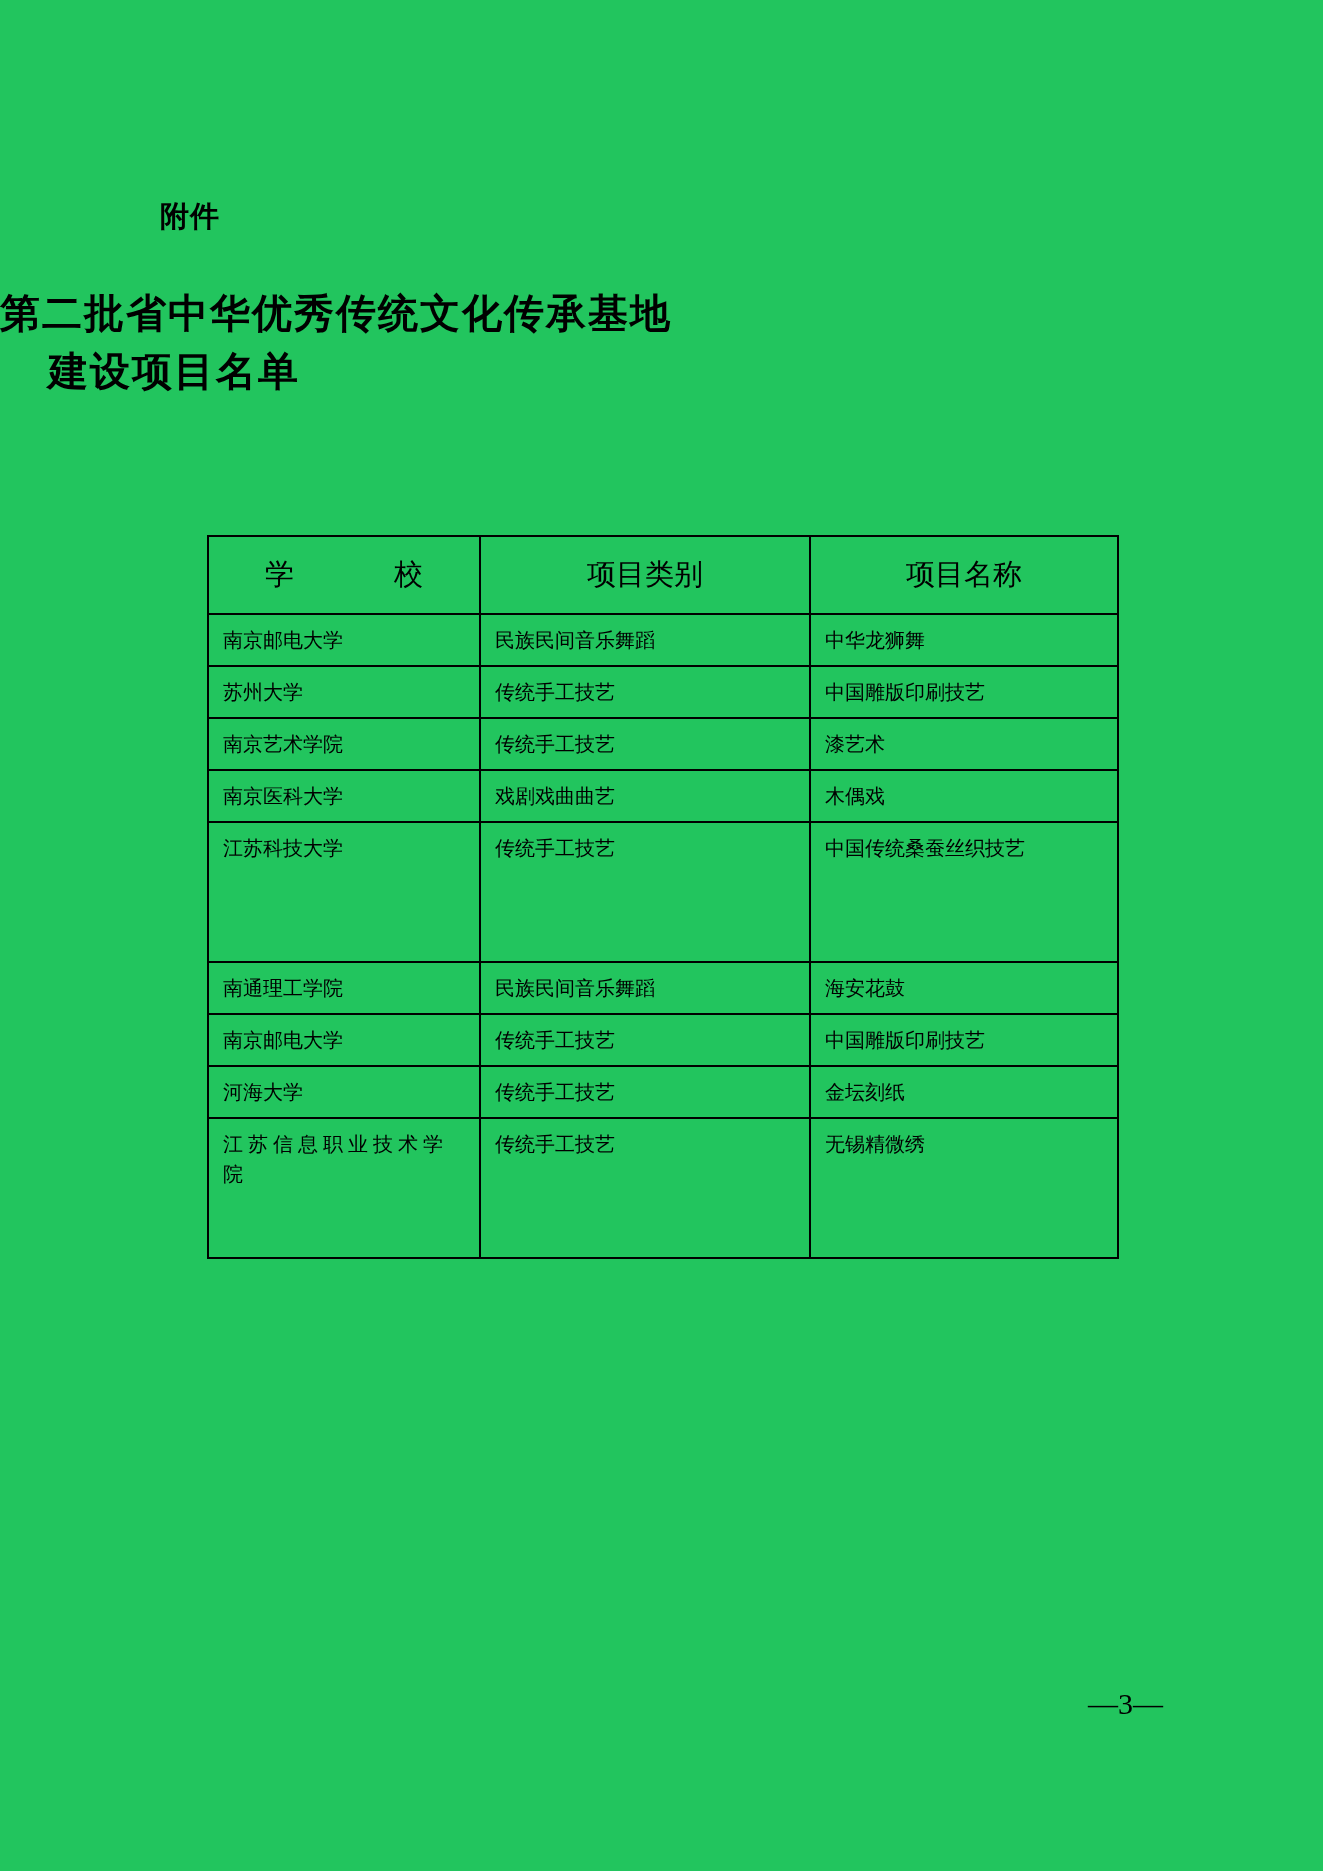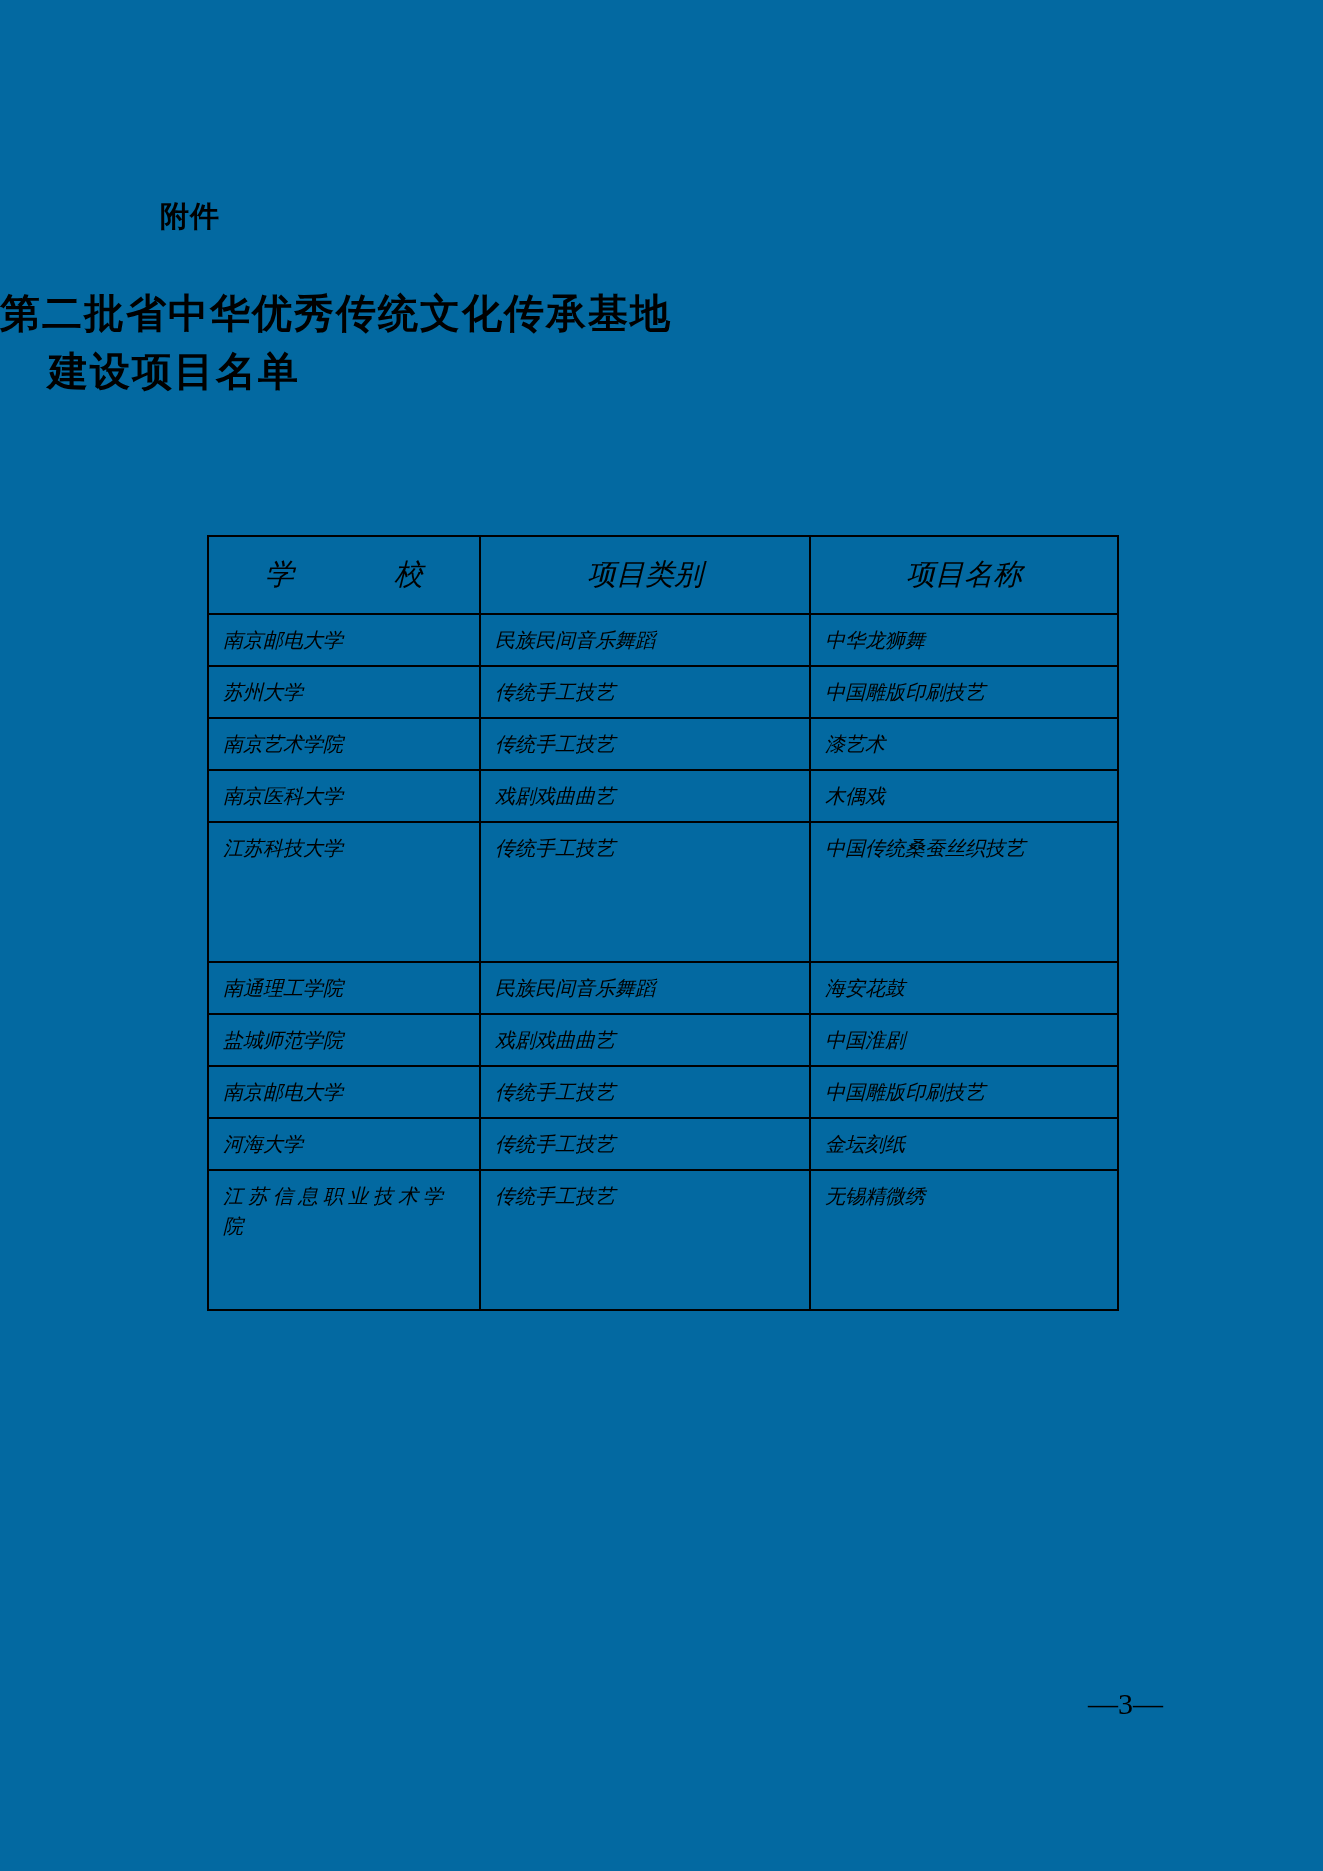--- a/index.html
+++ b/index.html
@@ -4,21 +4,21 @@
 <style>
   html, body {
     margin: 0;
     padding: 0;
     background: #ffffff;
   }
   .page {
     position: relative;
     width: 1323px;
     height: 1871px;
-    background: #0369a1;
+    background: #22c55e;
     font-family: "Liberation Serif", "DejaVu Serif", serif;
     color: #000000;
     box-sizing: border-box;
     overflow: hidden;
   }
   .attachment-label {
     position: absolute;
     left: 160px;
     top: 197px;
     font-size: 29px;
@@ -41,21 +41,20 @@
     display: block;
     margin-left: 48px;
   }
   table.listing {
     position: absolute;
     left: 207px;
     top: 535px;
     width: 910px;
     border-collapse: collapse;
     table-layout: fixed;
-    font-style: italic;
   }
   table.listing td, table.listing th {
     border: 2px solid #000000;
     padding: 10px 14px;
     font-size: 20px;
     line-height: 1.5;
     vertical-align: top;
     font-weight: normal;
     font-family: "Liberation Serif", "DejaVu Serif", serif;
   }
@@ -139,25 +138,20 @@
         <td class="school">江苏科技大学</td>
         <td>传统手工技艺</td>
         <td>中国传统桑蚕丝织技艺</td>
       </tr>
       <tr>
         <td class="school">南通理工学院</td>
         <td>民族民间音乐舞蹈</td>
         <td>海安花鼓</td>
       </tr>
       <tr>
-        <td class="school">盐城师范学院</td>
-        <td>戏剧戏曲曲艺</td>
-        <td>中国淮剧</td>
-      </tr>
-      <tr>
         <td class="school">南京邮电大学</td>
         <td>传统手工技艺</td>
         <td>中国雕版印刷技艺</td>
       </tr>
       <tr>
         <td class="school">河海大学</td>
         <td>传统手工技艺</td>
         <td>金坛刻纸</td>
       </tr>
       <tr class="tall">

